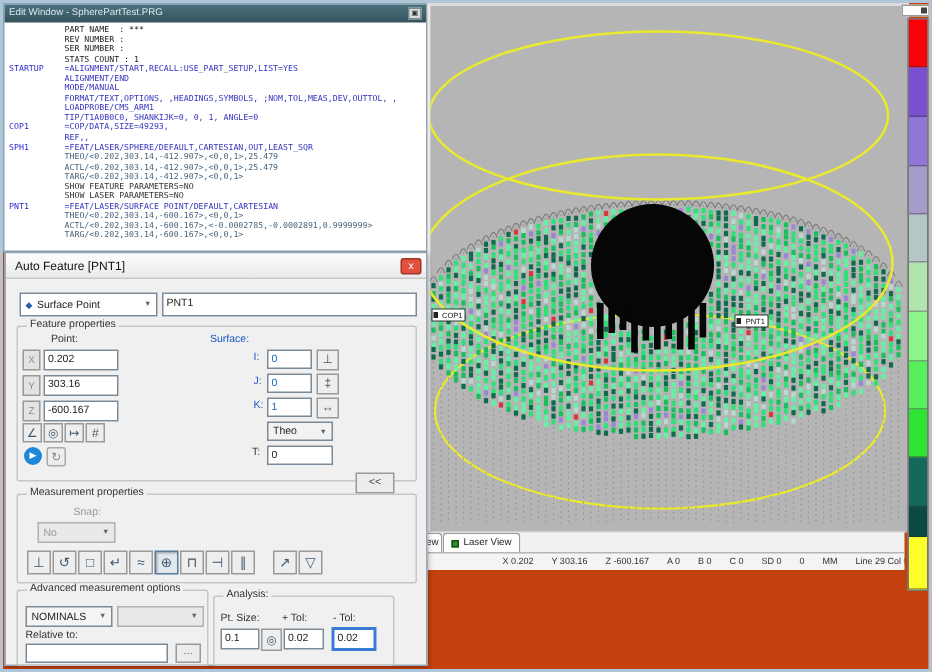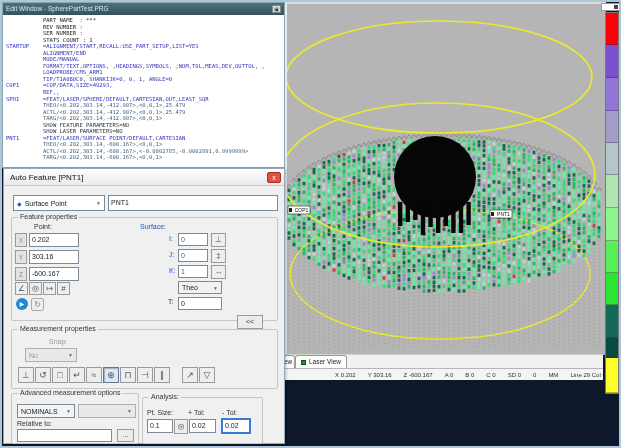--- a/index.html
+++ b/index.html
@@ -1,19 +1,19 @@
 <!DOCTYPE html>
 <html><head>
 <meta charset="utf-8">
 <style>
   * { margin:0; padding:0; box-sizing:border-box; }
   html,body { background:#fff; }
   .screen {
     position:relative; width:621px; height:448px;
-    border:2px solid #aec6da; background:#0f172a; overflow:hidden;
+    border:2px solid #aec6da; background:#c2410c; overflow:hidden;
     font-family:"Liberation Sans", sans-serif;
   }
   
   .edit-window { position:absolute; left:0; top:0; width:283px; height:166px;
     background:#ffffff; border:1px solid #8ea4ae; }
   .edit-titlebar { height:12px; background:linear-gradient(#4a7280,#35525c);
     color:#d9e7ec; font-size:6.5px; line-height:12px; padding:0 3px;
     display:flex; justify-content:space-between; align-items:center; }
   .edit-title-btn { width:9px; height:8px; background:#d7dfe2; border:1px solid #7a8a90;
     font-size:5px; line-height:6px; text-align:center; color:#333; }

